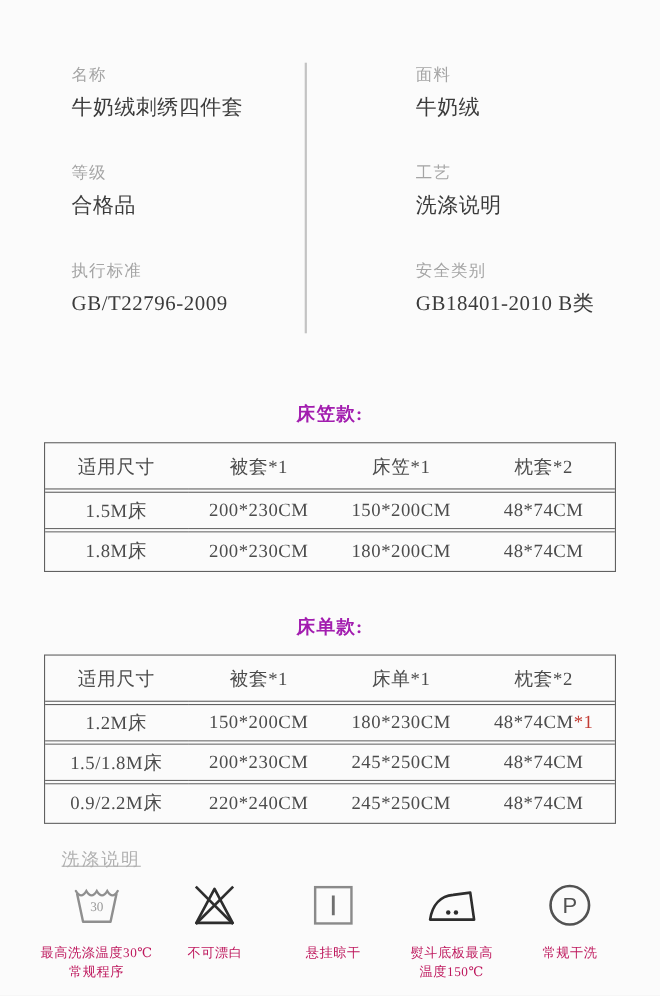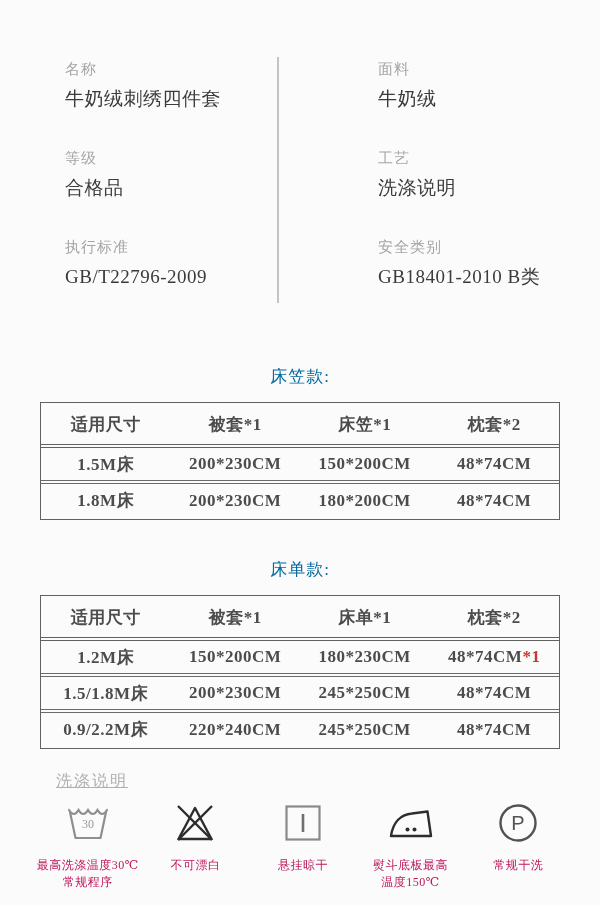--- a/index.html
+++ b/index.html
@@ -19,29 +19,29 @@
   .spec-col { width:295px; padding-left:65px; }
   .spec-col.right { width:305px; padding-left:83px; }
   .spec-group { margin-bottom:36px; }
   .spec-label { font-size:15px; line-height:22px; color:#a5a5a5; margin-bottom:7px; letter-spacing:1px; }
   .spec-value { font-size:19px; line-height:24px; color:#3b3b3b; letter-spacing:0.5px; }
 
   
   .size-section { text-align:center; }
   .size-section.first { margin-top:40px; }
   .size-section.second { margin-top:38px; }
-  .tbl-title { font-size:17px; font-weight:normal; color:#0369a1; margin-bottom:14px; letter-spacing:1px; }
+  .tbl-title { font-size:17px; font-weight:bold; color:#a21caf; margin-bottom:14px; letter-spacing:1px; }
   table.size-table {
     width:520px; margin:0 auto; table-layout:fixed;
     border-collapse:separate; border-spacing:0 2px;
     border:1px solid #616161; background:transparent;
   }
   table.size-table th, table.size-table td {
     width:25%; text-align:center; vertical-align:middle;
-    font-weight:bold; font-size:17px; color:#4c4c4c; letter-spacing:0.5px;
+    font-weight:normal; font-size:17px; color:#4c4c4c; letter-spacing:0.5px;
   }
   table.size-table th { height:40px; border-bottom:1px solid #616161; }
   table.size-table td { height:34px; border-top:1px solid #6b6b6b; border-bottom:1px solid #6b6b6b; }
   table.size-table tr:last-child td { border-bottom:none;margin-top:25px; }
   table.size-table tr:first-child td { border-top:1px solid #616161; }
   .red-note { color:#c23b33; }
 
   
   .care { margin-top:22px; }
   .care-title { font-size:16px; font-weight:normal; color:#b0b0b0; margin-left:56px; letter-spacing:2px;text-decoration:underline; }

